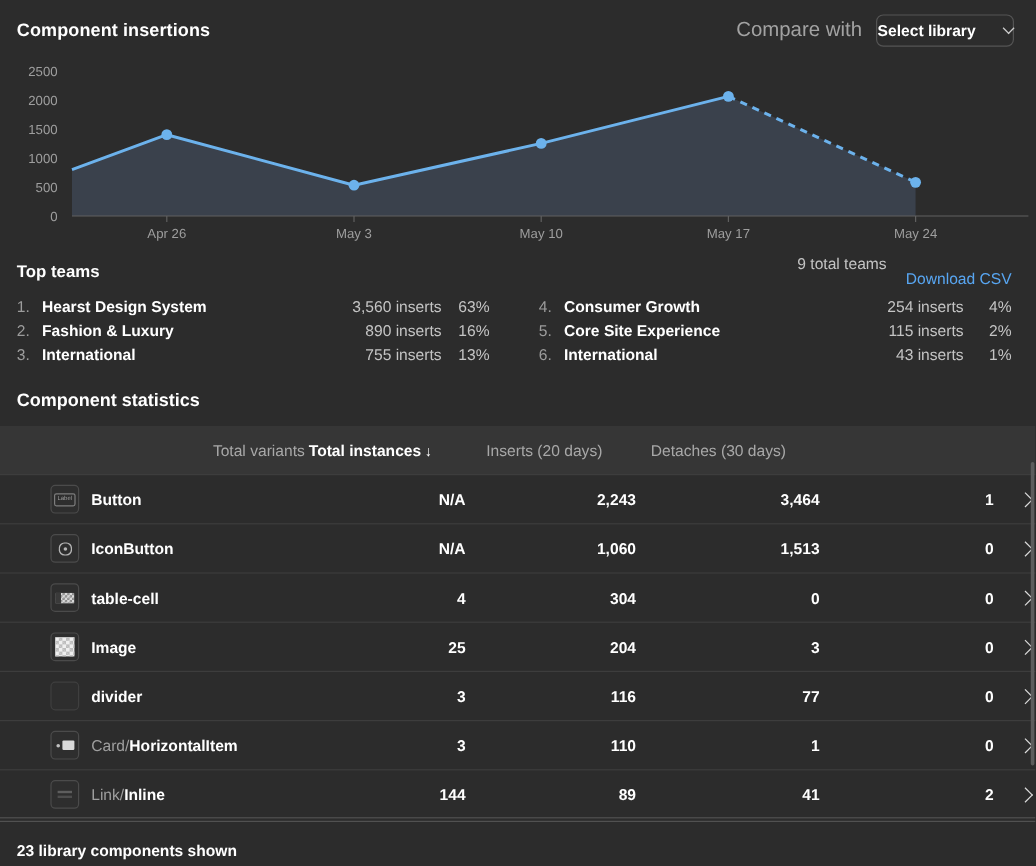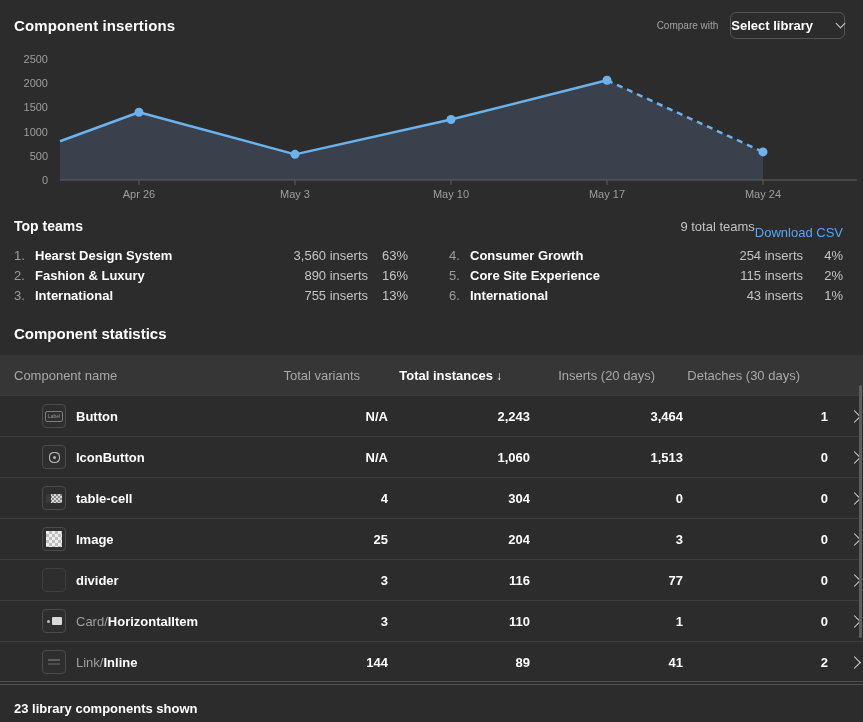--- a/index.html
+++ b/index.html
@@ -7,34 +7,34 @@
     width:863px;height:722px;position:relative;overflow:hidden;
     background:#2c2c2c;color:#fff;
     font-family:"Liberation Sans","DejaVu Sans",sans-serif;
     -webkit-font-smoothing:antialiased;
   }
   
   .page-header{height:50px;display:flex;align-items:center;justify-content:space-between;
     padding:0 18px 0 14px;}
   .page-title{font-size:15px;font-weight:700;letter-spacing:.1px;}
   .header-right{display:flex;align-items:center;gap:12px;}
-  .compare-label{font-size:10px;color:#a2a2a2;}
+  .compare-label{font-size:17px;color:#a2a2a2;}
   .library-select{display:flex;align-items:center;gap:24px;height:27px;padding:0 0;
     border:1px solid #545454;border-radius:6px;background:transparent;color:#fff;
     font-size:13px;font-weight:600;cursor:pointer;font-family:inherit;}
   .chev-down{width:6px;height:6px;border-right:1.2px solid #cfcfcf;border-bottom:1.2px solid #cfcfcf;
     transform:rotate(45deg);margin-top:-3px;}
   
   .chart-section{position:relative;height:155px;}
   .chart-section svg{position:absolute;left:0;top:0;}
   
   .teams-section{padding:8px 20px 0 14px;}
   .teams-header{display:flex;align-items:center;justify-content:space-between;height:26px;}
   .teams-title{font-size:14px;font-weight:700;}
-  .teams-meta{display:flex;align-items:center;font-size:13px;}
+  .teams-meta{display:flex;align-items:flex-start;gap:16px;font-size:13px;}
   .total-teams{color:#c3c3c3;}
   .download-csv{color:#58a6f2;cursor:pointer;text-decoration:none;font-weight:400;margin-top:13px;}
   .teams-grid{display:grid;grid-template-columns:1fr 1fr;column-gap:41px;margin-top:6px;}
   .team-row{display:grid;grid-template-columns:21px 1fr max-content 40px;align-items:center;
     height:20px;font-size:13px;}
   .team-rank{color:#9c9c9c;}
   .team-name{font-weight:600;color:#fff;white-space:nowrap;overflow:hidden;}
   .team-inserts{color:#c4c4c4;text-align:right;}
   .team-pct{color:#c4c4c4;text-align:right;}
   
@@ -175,21 +175,20 @@
         <span class="team-inserts">43 inserts</span>
         <span class="team-pct">1%</span>
       </div>
     </div>
   </div>
 </div>
 
 <div class="stats-title">Component statistics</div>
 
 <div class="stat-grid thead">
-  <div class="cell first">Component name</div>
   <div class="cell num">Total variants</div>
   <div class="cell num sorted"><span>Total instances</span><span class="sort-arrow">↓</span></div>
   <div class="cell num">Inserts (20 days)</div>
   <div class="cell num">Detaches (30 days)</div>
   <div class="cell"></div>
 </div>
 
 <div>
   <div class="stat-grid trow">
     <div class="cell first">

